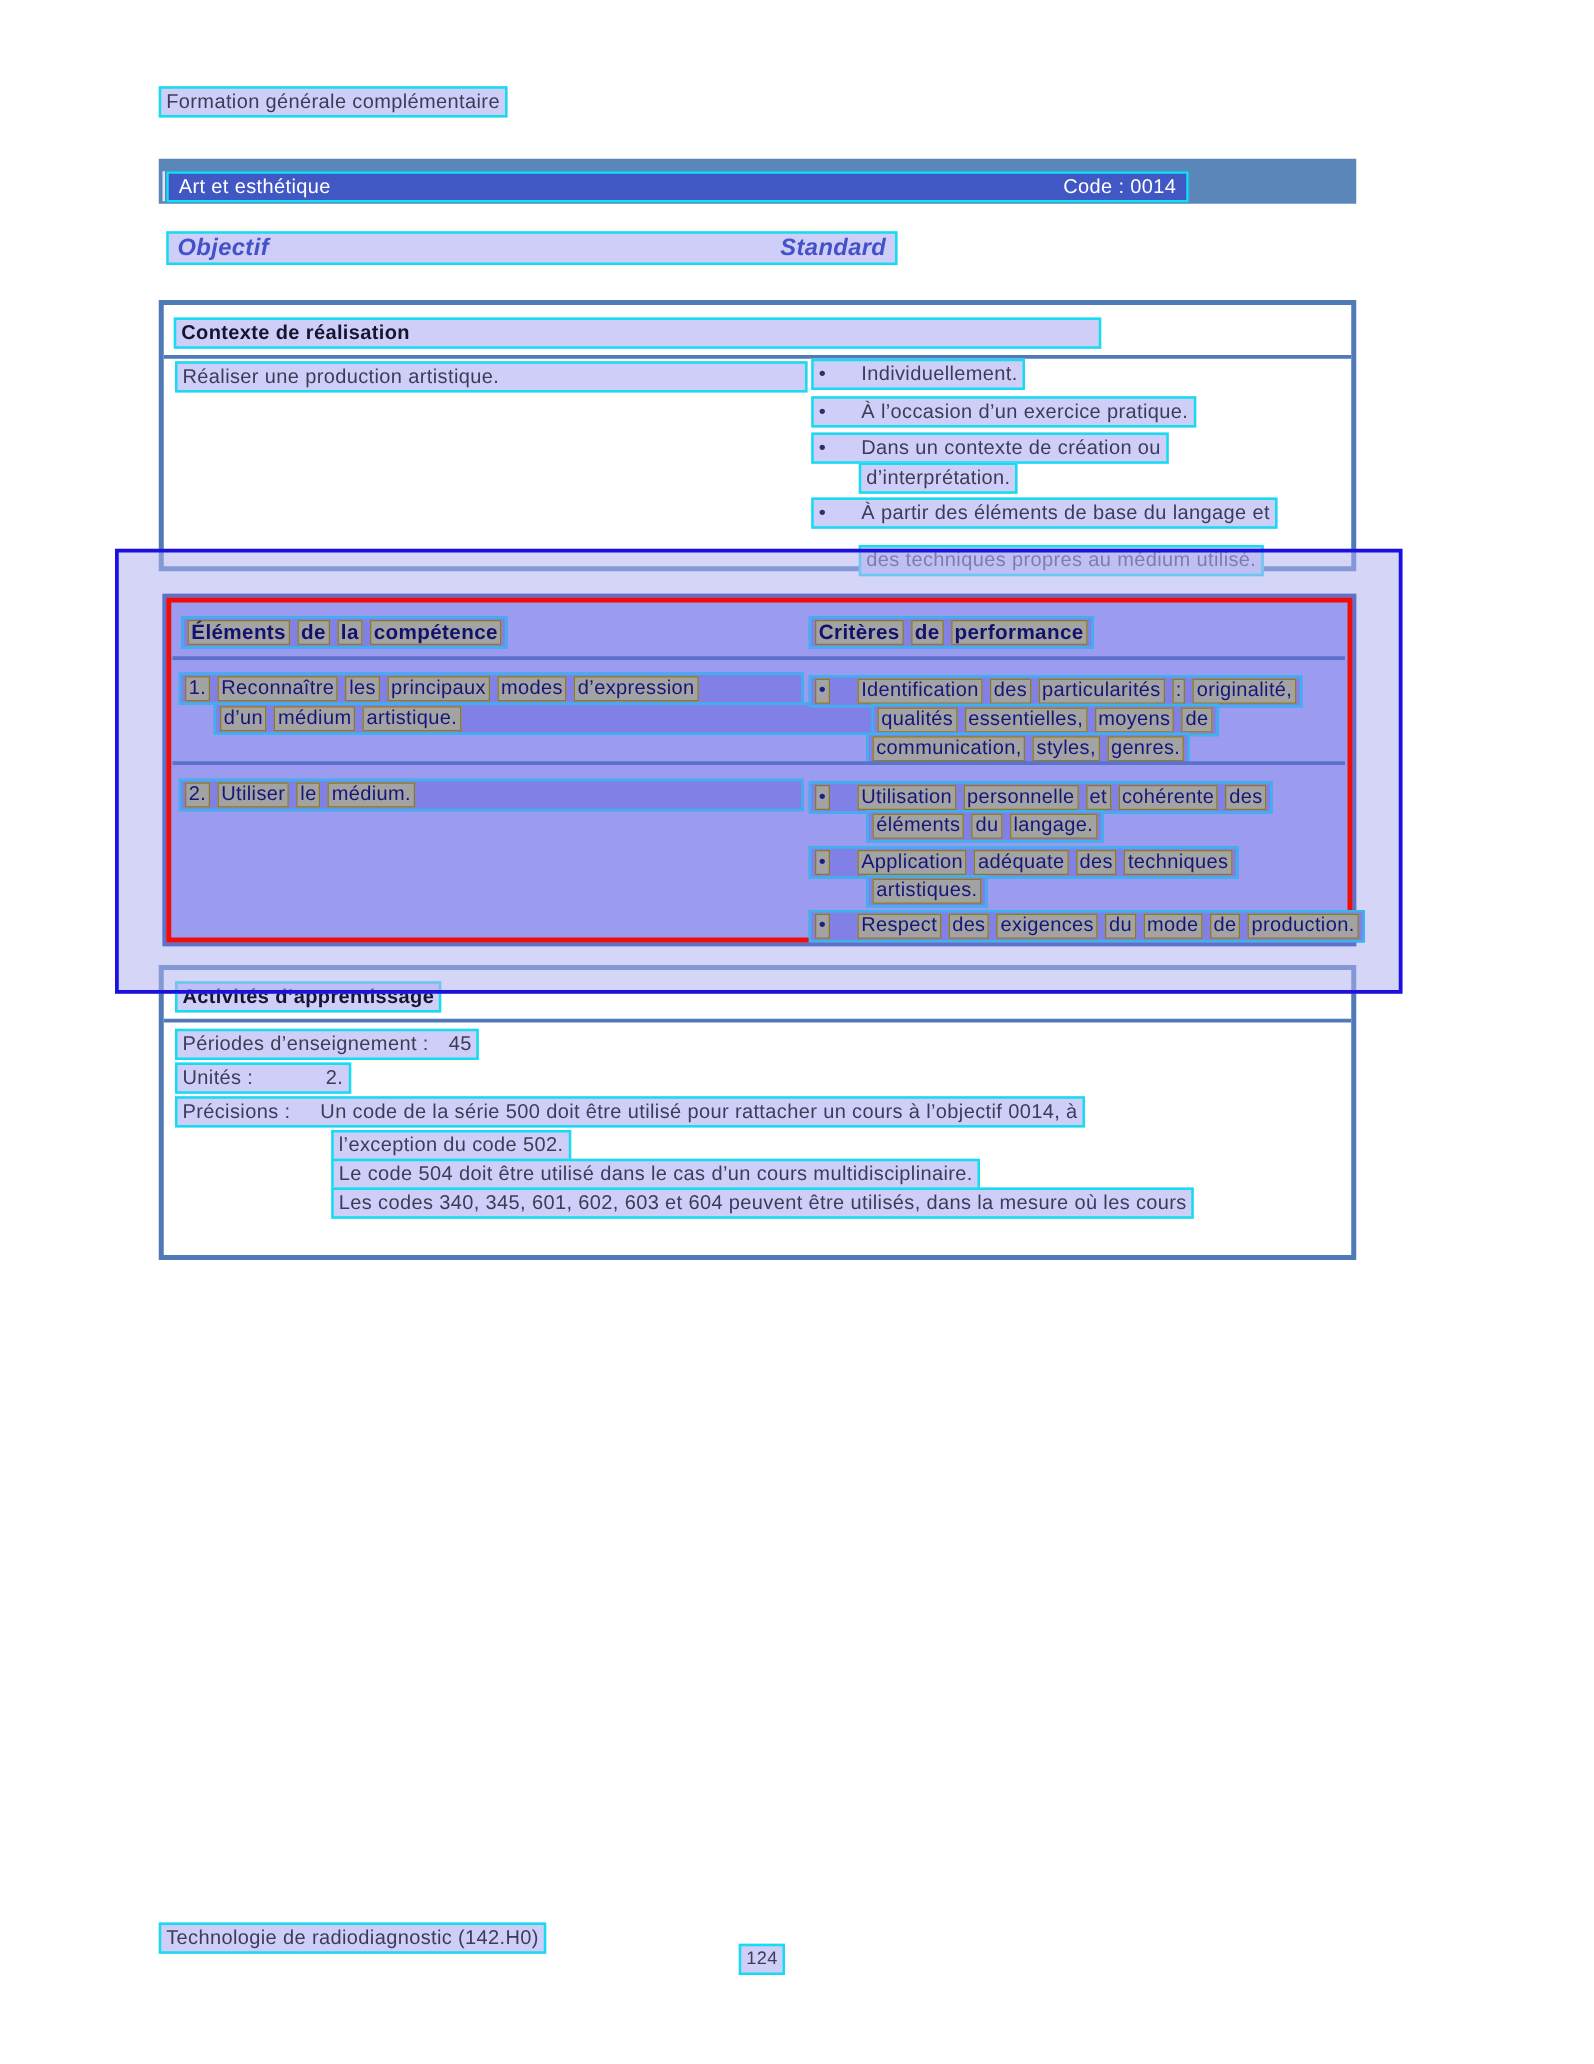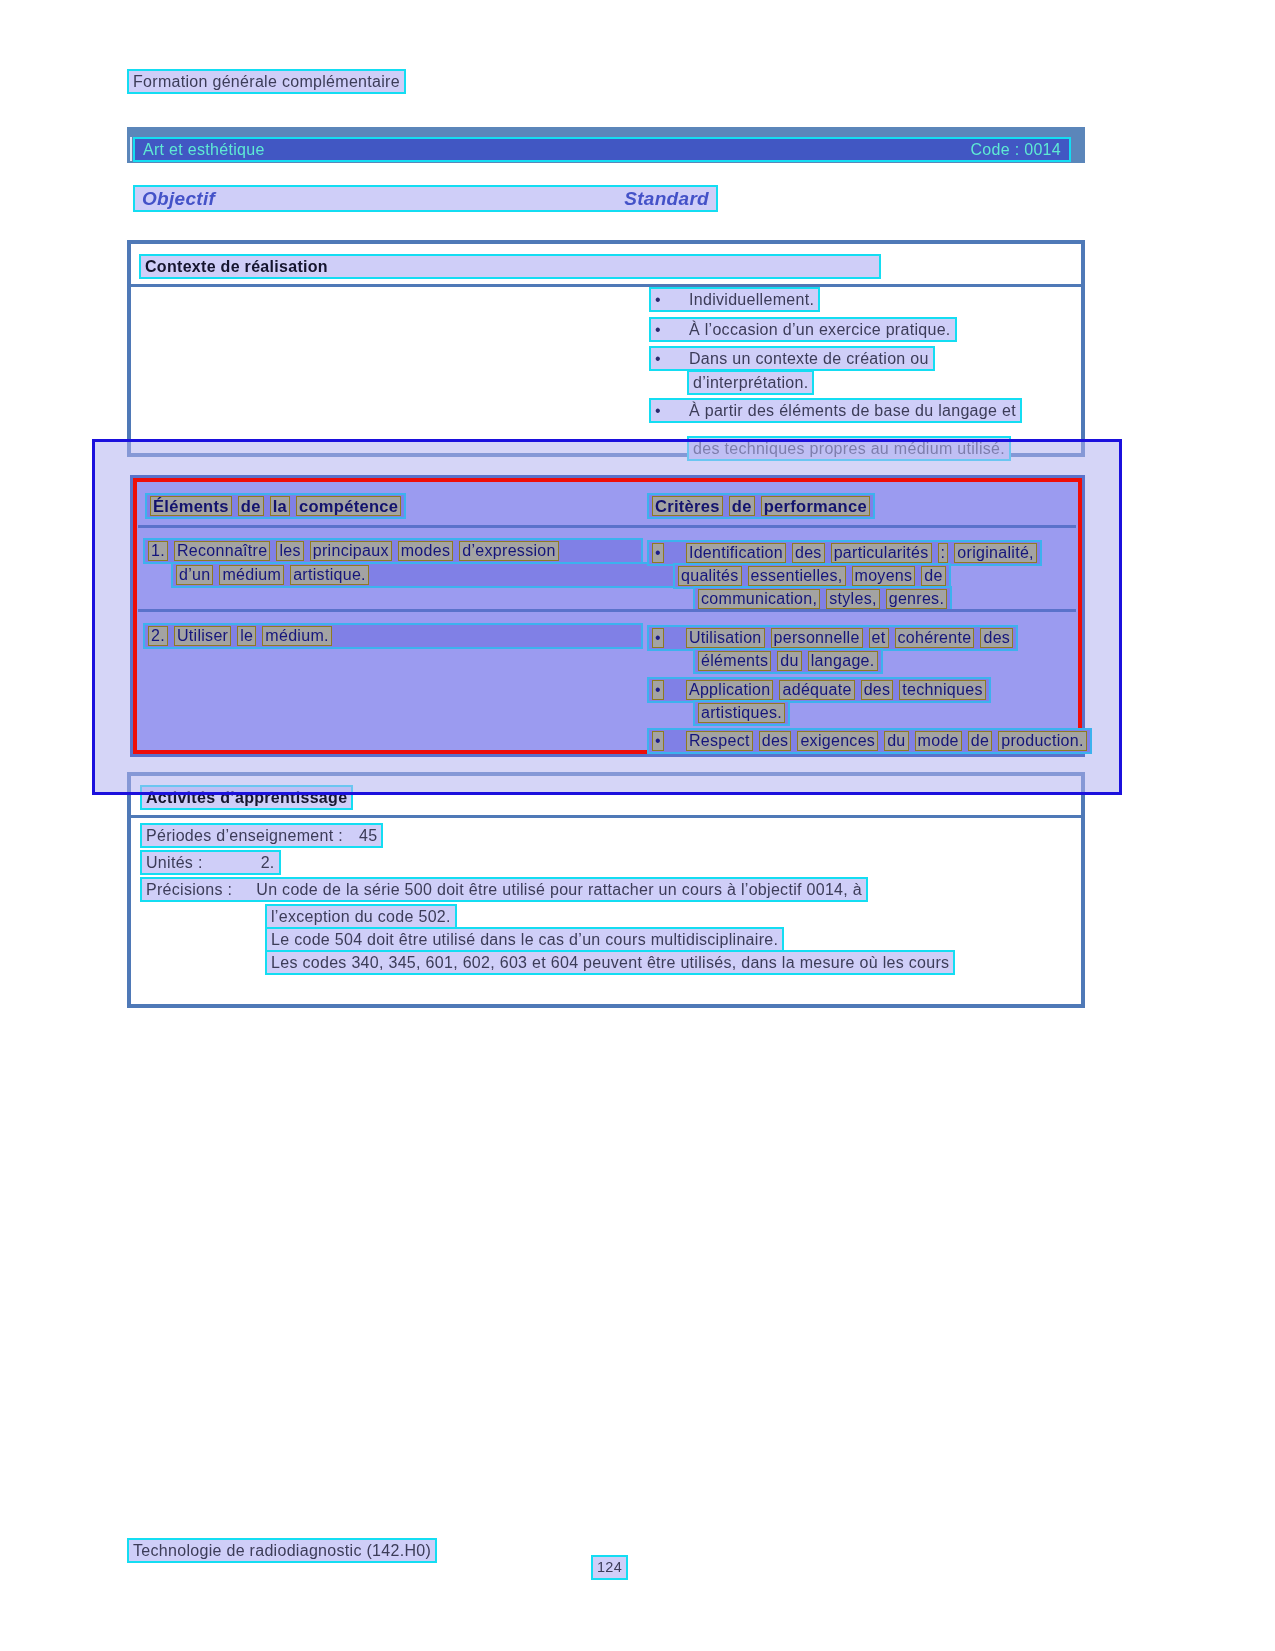--- a/index.html
+++ b/index.html
@@ -12,24 +12,24 @@
     position:absolute;background:#cfcef8;border:2px solid #14ddf2;
     padding:1px 4px;font-size:16px;line-height:19px;letter-spacing:.3px;
     color:#3c3c58;white-space:nowrap;display:flex;align-items:center;
     box-sizing:border-box;
   }
   .hl.bold{font-weight:700;color:#15152e;}
   .blt1{width:34px;color:#2c2c6e;flex:0 0 auto;}
   
   .title-bar{position:absolute;left:127px;top:127px;width:958px;height:36px;background:#5b86ba;}
   .title-inner{
-    position:absolute;left:6px;top:10px;width:938px;height:25px;
+    position:absolute;left:6px;top:10px;width:818px;height:25px;
     background:#4157c3;border:2px solid #14ddf2;box-sizing:border-box;
     display:flex;justify-content:space-between;align-items:center;
-    padding:0 8px;color:#5eead4;font-size:16px;letter-spacing:.3px;
+    padding:0 8px;color:#ffffff;font-size:16px;letter-spacing:.3px;
   }
   .title-tick{position:absolute;left:3px;top:10px;width:2px;height:24px;background:#dde4f2;}
   
   .obj-row{
     position:absolute;left:133px;top:185px;width:585px;height:27px;
     background:#cfcef8;border:2px solid #14ddf2;box-sizing:border-box;
     display:flex;justify-content:space-between;align-items:center;padding:0 7px;
   }
   .obj-row span{font-size:19px;font-weight:700;font-style:italic;color:#4452c8;letter-spacing:.3px;}
   
@@ -77,20 +77,21 @@
   <span>Objectif</span>
   <span>Standard</span>
 </div>
 
 <div class="doc-table" style="left:127px;top:240px;width:958px;height:217px;">
   <div class="hl bold" style="left:8px;top:10px;width:742px;">
     <span>Contexte de réalisation</span>
   </div>
   <div class="sep1" style="left:0;top:40px;width:950px;"></div>
 
+  <div class="hl" style="left:9px;top:45px;width:506px;">Réaliser une production artistique.</div>
 
   <div class="hl" style="left:518px;top:43px;">
     <span class="blt1">•</span>
     <span>Individuellement.</span>
   </div>
   <div class="hl" style="left:518px;top:73px;">
     <span class="blt1">•</span>
     <span>À l’occasion d’un exercice pratique.</span>
   </div>
   <div class="hl" style="left:518px;top:102px;">
@@ -148,21 +149,21 @@
   <div class="mline" style="left:514px;top:62px;">
     <span class="w blt">•</span>
     <span class="words">
         <span class="w">Identification</span>
         <span class="w">des</span>
         <span class="w">particularités</span>
         <span class="w">:</span>
         <span class="w">originalité,</span>
       </span>
   </div>
-  <div class="mline" style="left:540px;top:85px;">
+  <div class="mline" style="left:564px;top:85px;">
     <span class="words">
         <span class="w">qualités</span>
         <span class="w">essentielles,</span>
         <span class="w">moyens</span>
         <span class="w">de</span>
       </span>
   </div>
   <div class="mline" style="left:560px;top:108px;">
     <span class="words">
         <span class="w">communication,</span>

